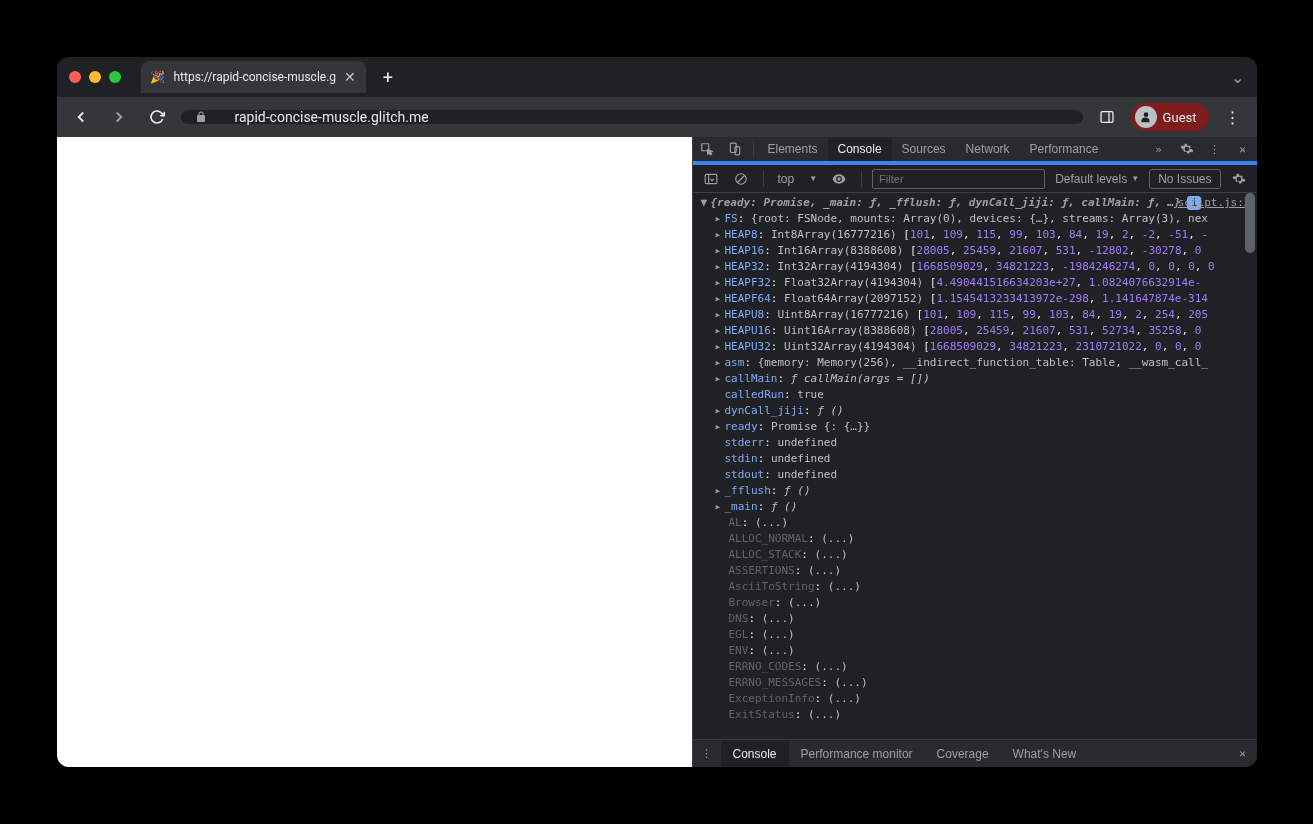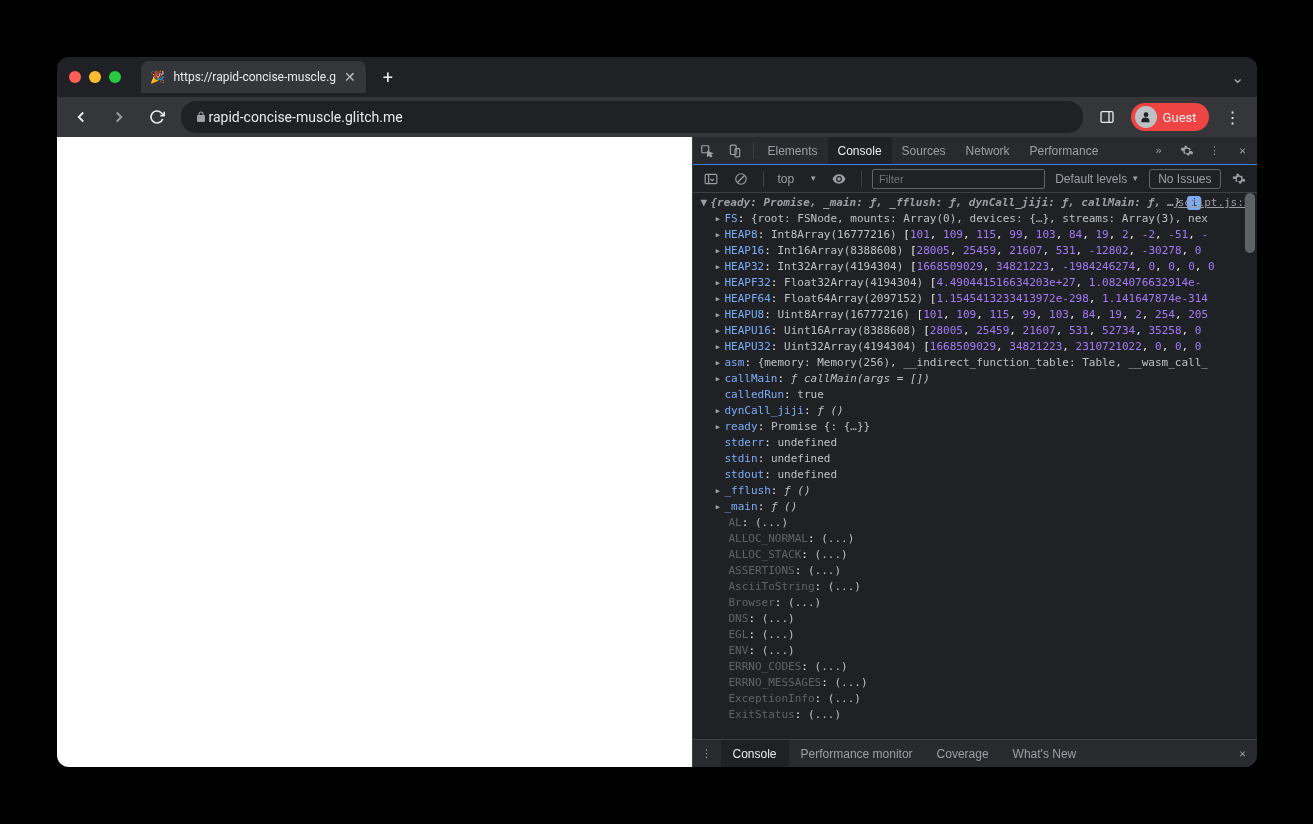--- a/index.html
+++ b/index.html
@@ -58,32 +58,32 @@
     display:flex;
     align-items:center;
     padding:0 10px;
     gap:10px;
   }
   .tbtn { width:28px;height:28px;display:flex;align-items:center;justify-content:center;color:#9aa0a6;border-radius:50%; }
   .tbtn.active{color:#e8eaed;}
   .omnibox {
     flex:1;
     background:#202124;
-    height:32px;
+    height:14px;
     border-radius:15px;
     display:flex;
     align-items:center;
     padding:0 14px;
-    gap:2px;
+    gap:28px;
     color:#e8eaed;
     font-size:14px;
   }
   .lock{ color:#9aa0a6; font-size:12px; }
   .profile {
-    background:#ef4444;
+    background:#7f1d1d;
     height:28px;
     border-radius:14px;
     display:flex;
     align-items:center;
     gap:6px;
     padding:0 12px 0 4px;
     font-size:13px;
   }
   .avatar{width:22px;height:22px;border-radius:50%;background:#bdc1c6;display:flex;align-items:center;justify-content:center;color:#202124;}
   .kebab{ color:#e8eaed; font-size:16px; width:28px; text-align:center; }
@@ -98,21 +98,21 @@
     border-left:1px solid #3c4043;
     font-family: Menlo, Consolas, monospace;
     font-size:11px;
   }
   
   .dt-tabs {
     height:28px;
     background:#292a2d;
     display:flex;
     align-items:center;
-    border-bottom:1px solid #3b82f6;
+    border-bottom:4px solid #3b82f6;
   }
   .dt-iconbtn{ width:28px;height:28px;display:flex;align-items:center;justify-content:center;color:#9aa0a6; }
   .dt-sep{ width:1px;height:16px;background:#3c4043;margin:0 4px; }
   .dt-tab{ padding:0 10px;height:100%;display:flex;align-items:center;color:#9aa0a6;font-family:-apple-system,sans-serif;font-size:12px; }
   .dt-tab.active{ background:#202124;color:#e8eaed; }
   .dt-right{ margin-left:auto;display:flex;align-items:center; }
   
   .con-tb{
     height:28px;
     background:#202124;

